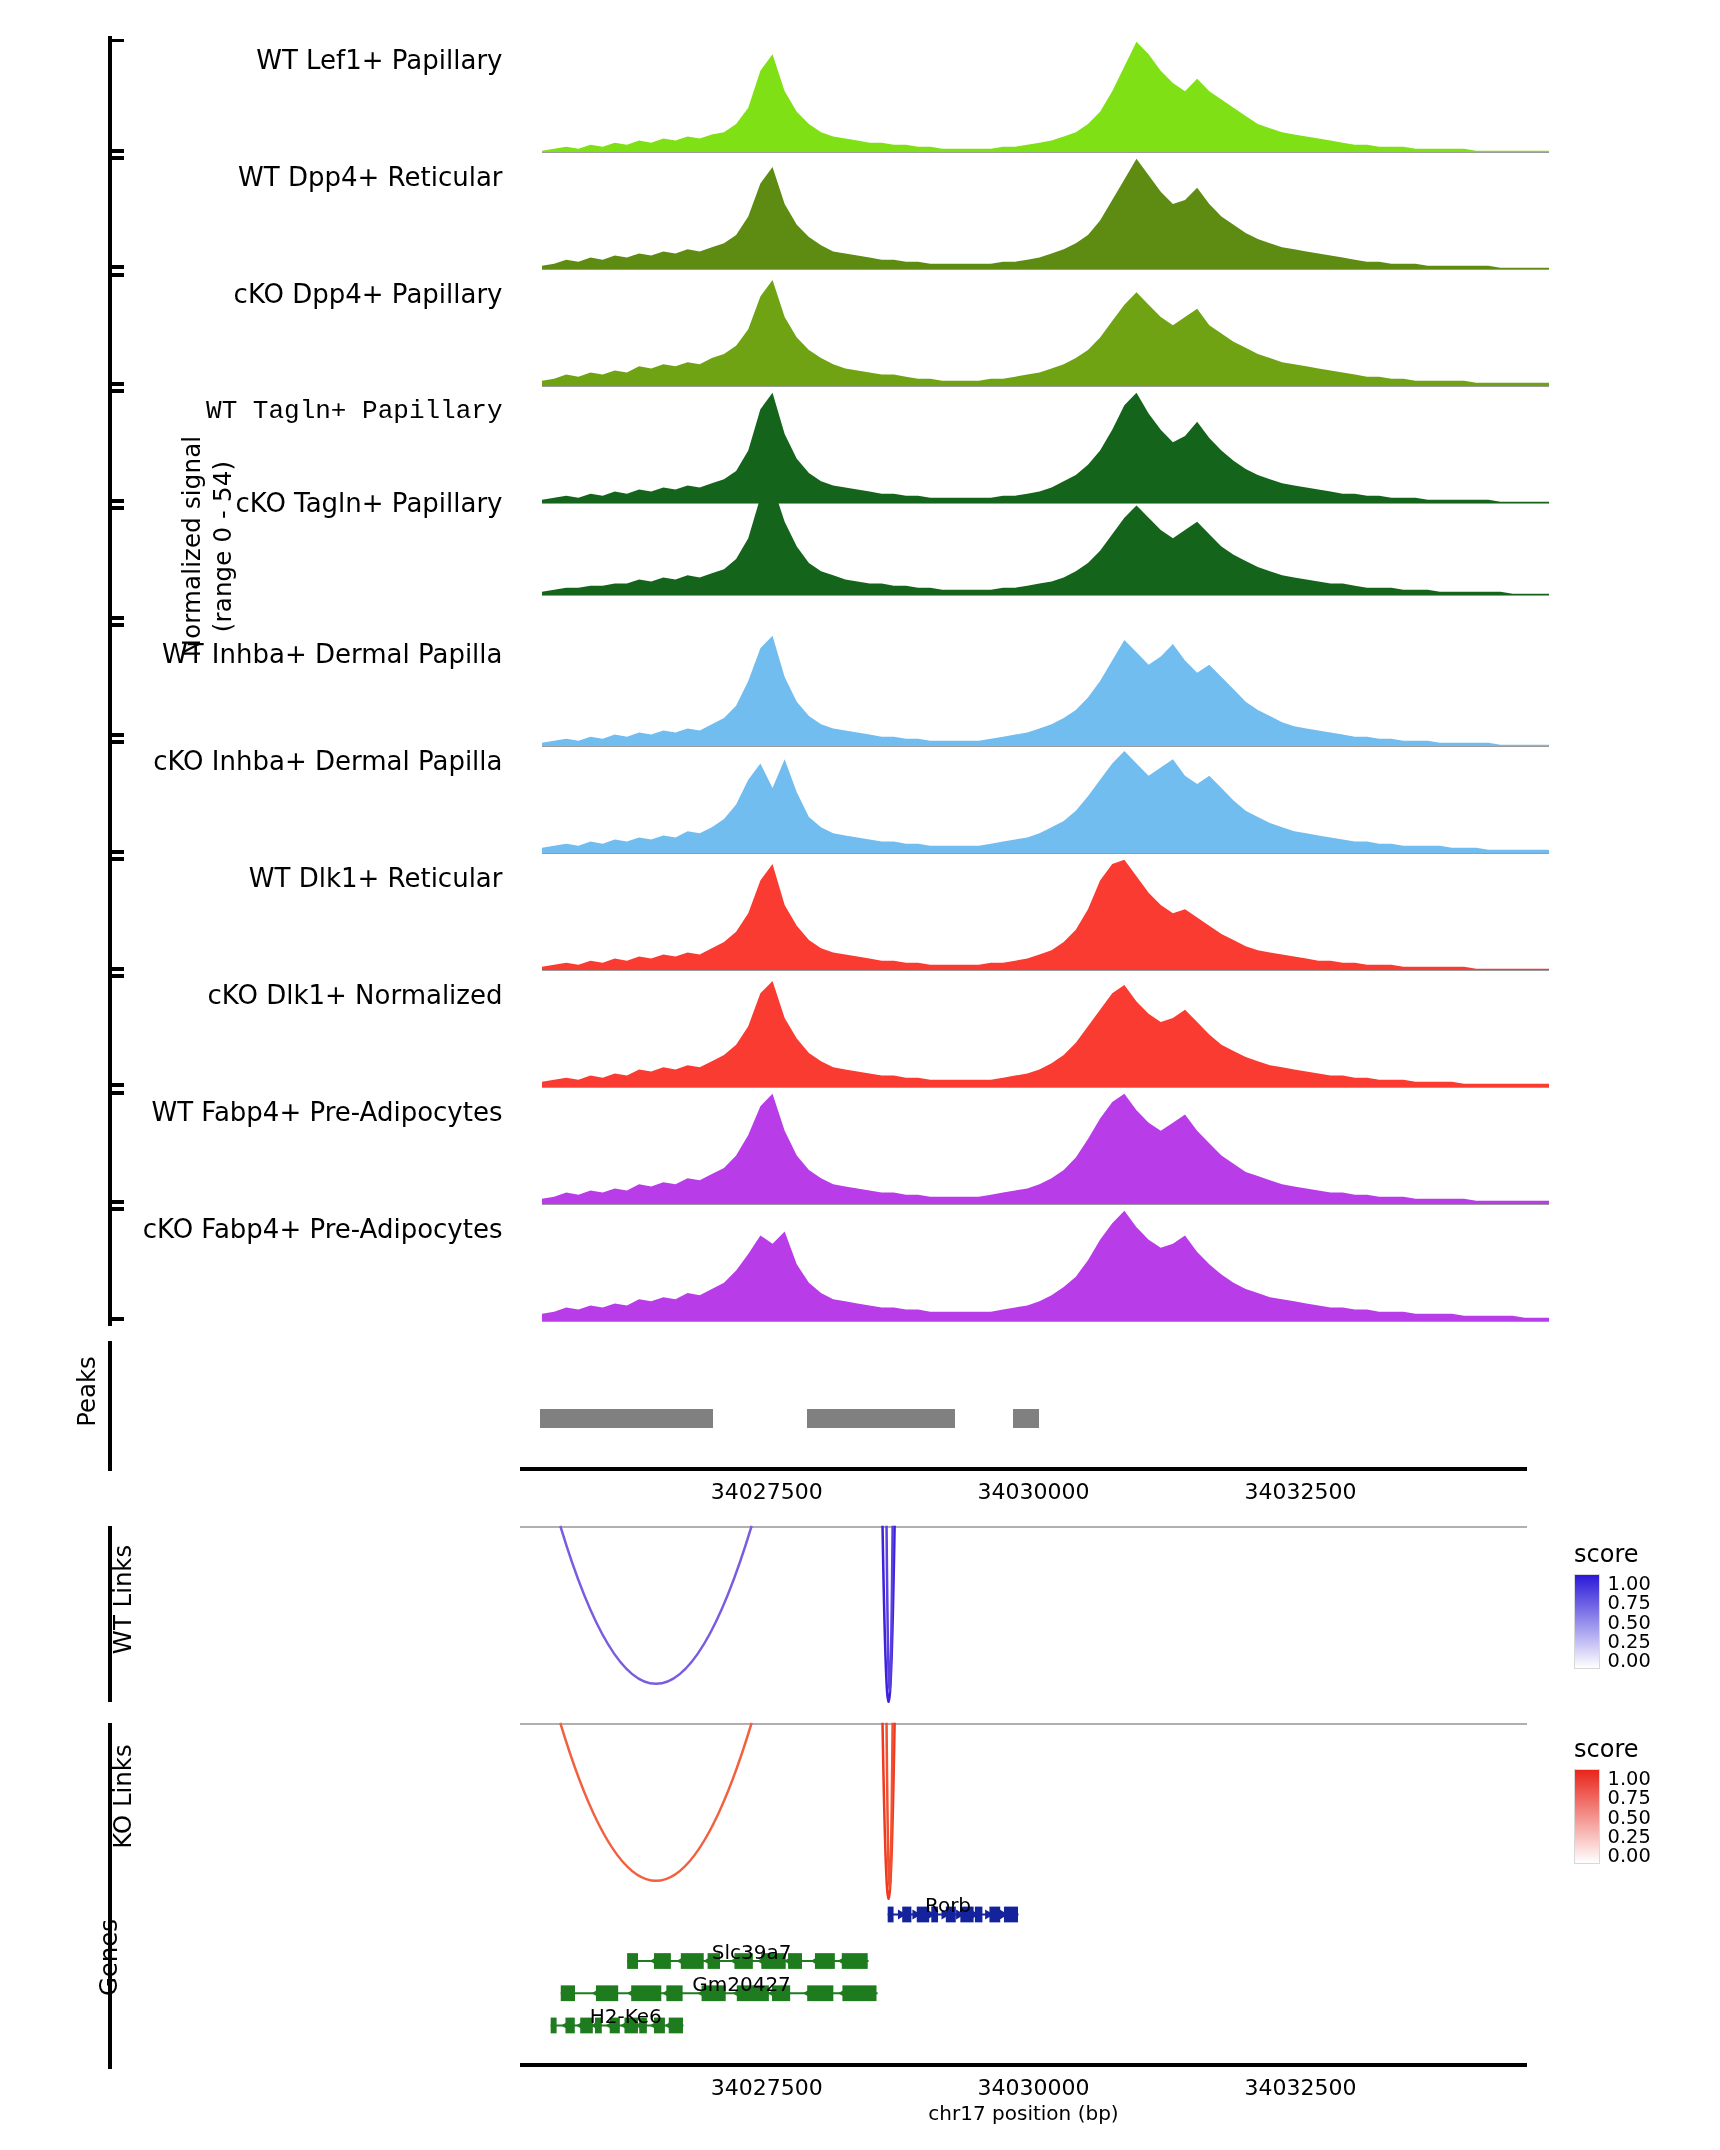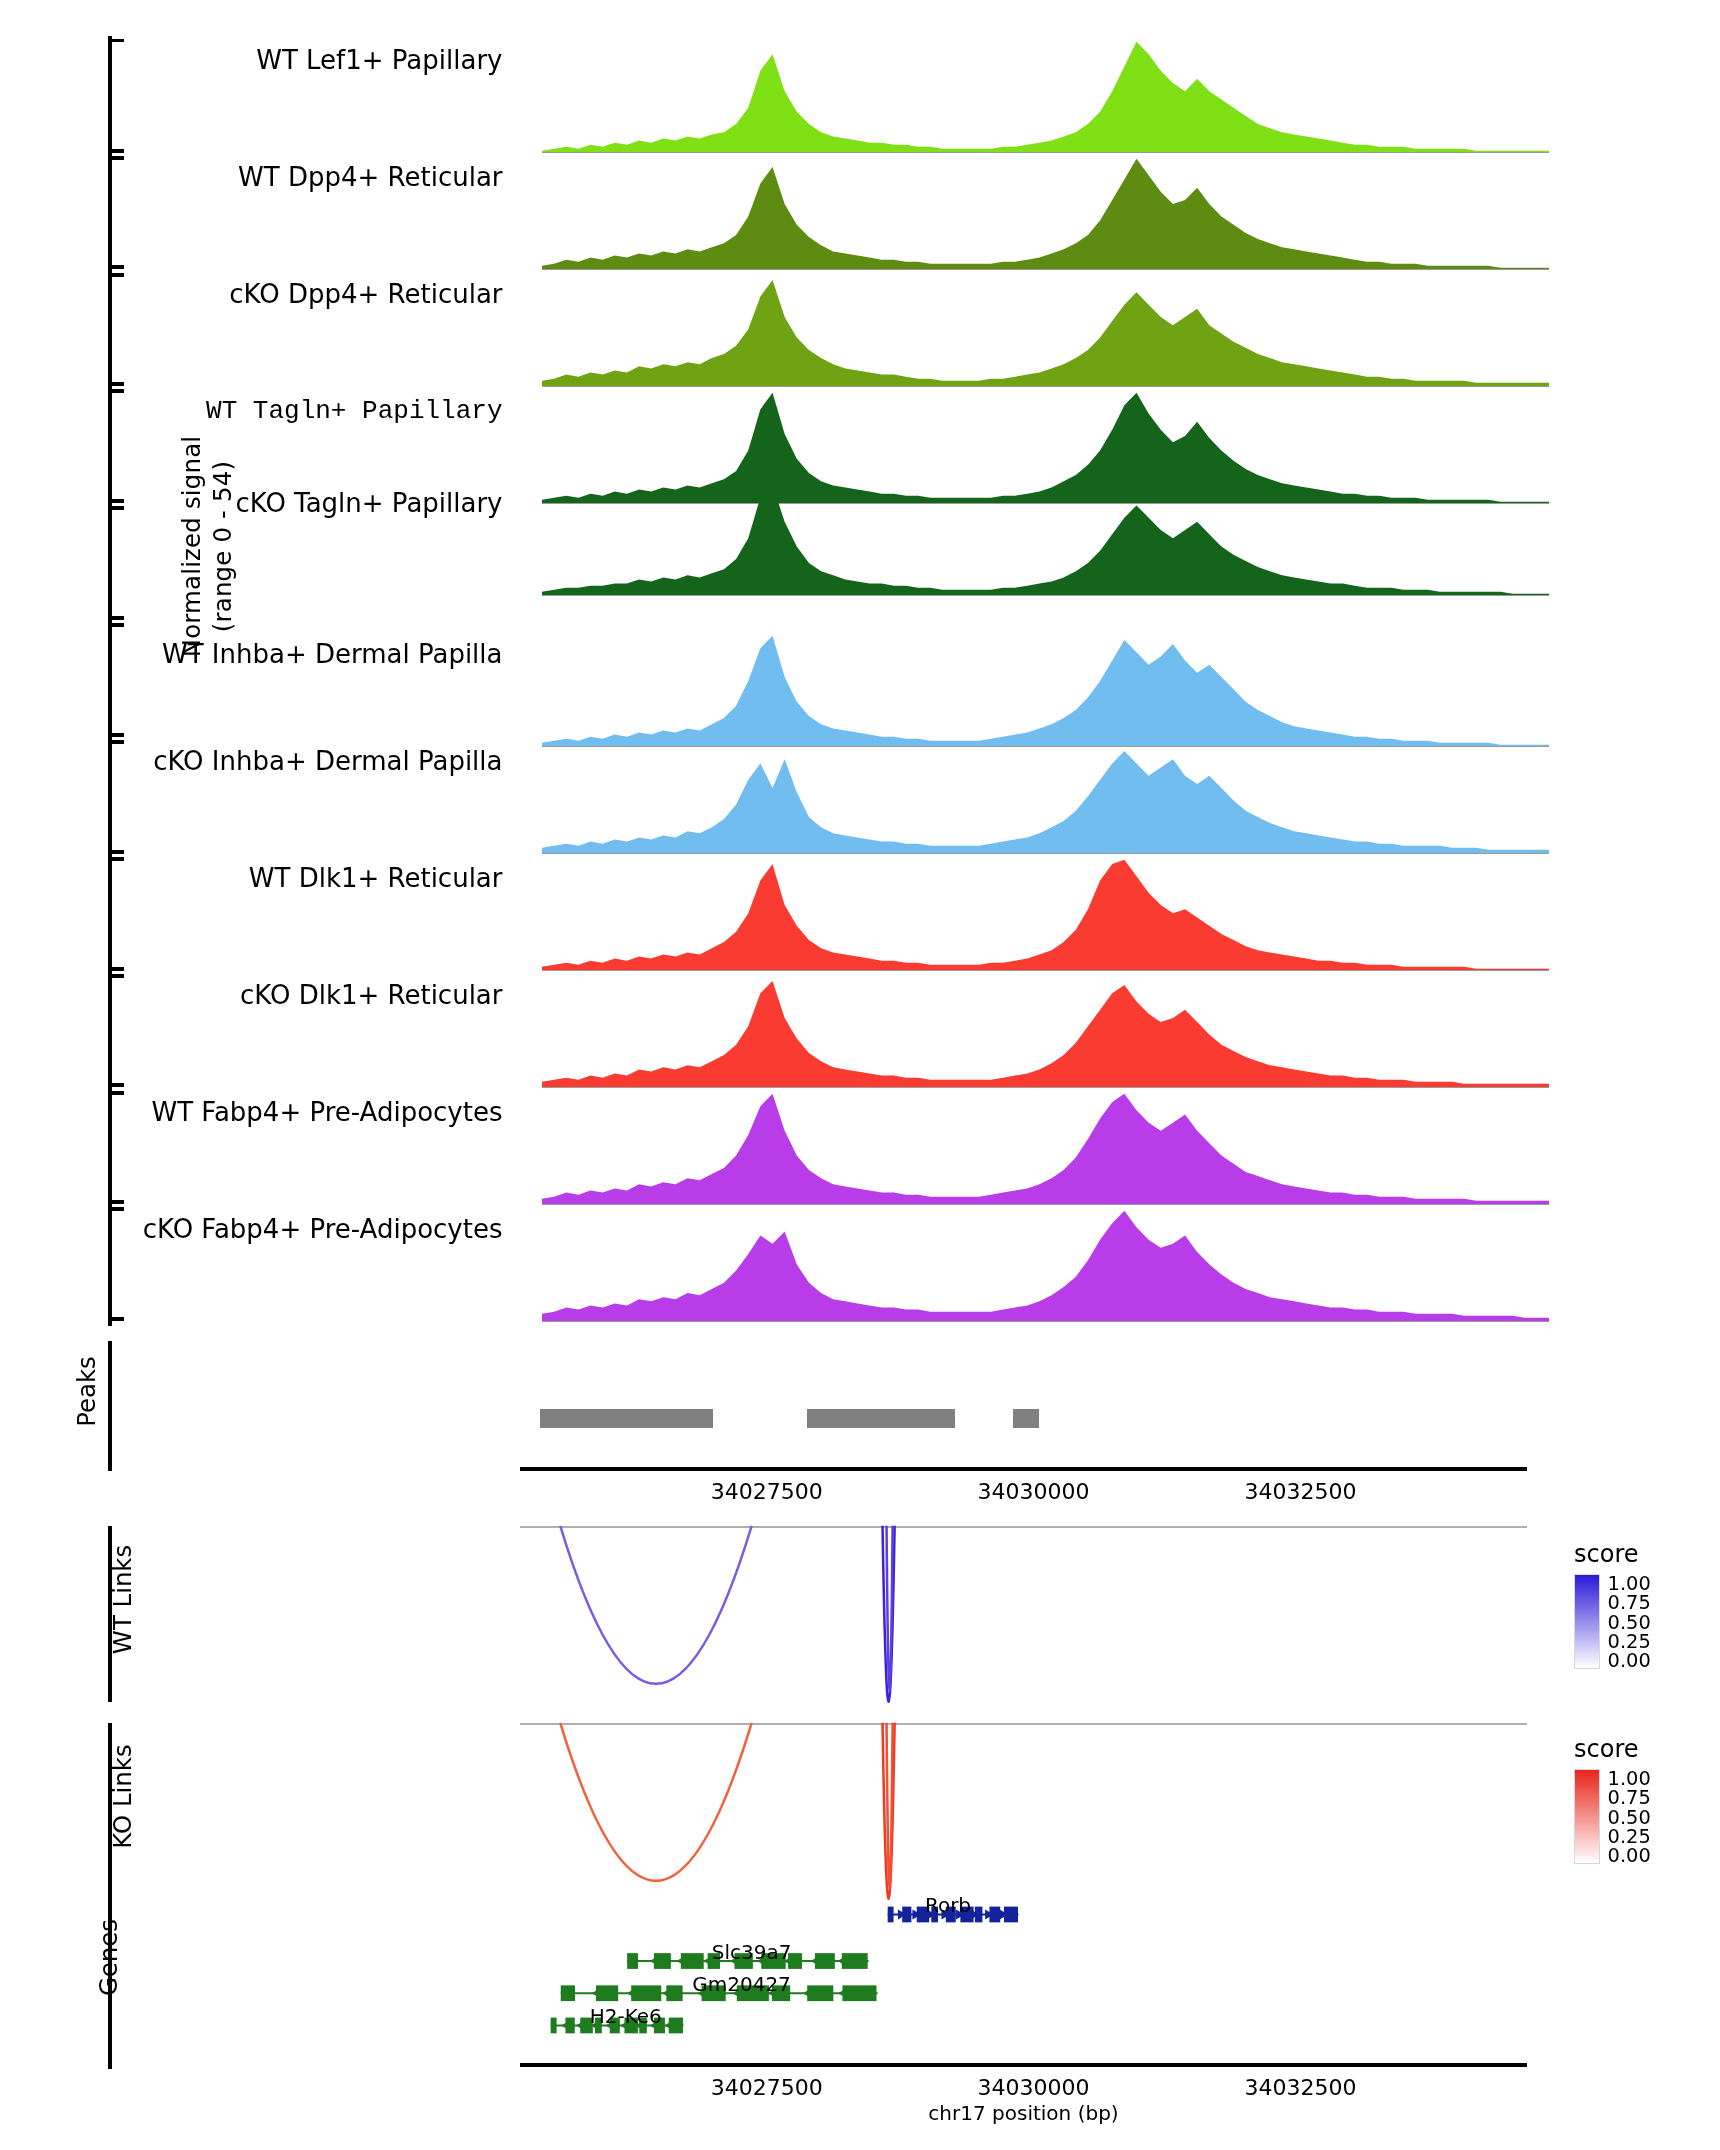--- a/index.html
+++ b/index.html
@@ -330,21 +330,21 @@
         <div class="track" style="top: 117px;">
           <div class="track-label">WT Dpp4+ Reticular</div>
           <div class="track-plot">
             <svg width="1007" height="117" viewBox="0 0 1405 163">
               <path d="M 0 163 L 0.00 157.26 L 16.93 154.39 L 33.86 148.65 L 50.78 151.52 L 67.71 145.78 L 84.64 148.65 L 101.57 142.91 L 118.49 145.78 L 135.42 140.04 L 152.35 142.91 L 169.28 137.17 L 186.20 140.04 L 203.13 134.30 L 220.06 137.17 L 236.99 131.43 L 253.92 125.69 L 270.84 114.20 L 287.77 88.37 L 304.70 42.44 L 321.63 19.48 L 338.55 71.15 L 355.48 99.85 L 372.41 117.07 L 389.34 128.56 L 406.27 137.17 L 423.19 140.04 L 440.12 142.91 L 457.05 145.78 L 473.98 148.65 L 490.90 148.65 L 507.83 151.52 L 524.76 151.52 L 541.69 154.39 L 558.61 154.39 L 575.54 154.39 L 592.47 154.39 L 609.40 154.39 L 626.33 154.39 L 643.25 151.52 L 660.18 151.52 L 677.11 148.65 L 694.04 145.78 L 710.96 140.04 L 727.89 134.30 L 744.82 125.69 L 761.75 114.20 L 778.67 94.11 L 795.60 65.41 L 812.53 36.70 L 829.46 8.00 L 846.39 30.96 L 863.31 53.93 L 880.24 71.15 L 897.17 65.41 L 914.10 48.19 L 931.02 71.15 L 947.95 88.37 L 964.88 99.85 L 981.81 111.33 L 998.73 119.94 L 1015.66 125.69 L 1032.59 131.43 L 1049.52 134.30 L 1066.45 137.17 L 1083.37 140.04 L 1100.30 142.91 L 1117.23 145.78 L 1134.16 148.65 L 1151.08 151.52 L 1168.01 151.52 L 1184.94 154.39 L 1201.87 154.39 L 1218.80 154.39 L 1235.72 157.26 L 1252.65 157.26 L 1269.58 157.26 L 1286.51 157.26 L 1303.43 157.26 L 1320.36 157.26 L 1337.29 160.13 L 1354.22 160.13 L 1371.14 160.13 L 1388.07 160.13 L 1405.00 160.13 L 1405 163 Z" fill="#5E8C12" stroke="none"></path>
             </svg>
           </div>
           <div class="baseline"></div>
         </div>
         <div class="track" style="top: 234px;">
-          <div class="track-label">cKO Dpp4+ Reticular</div>
+          <div class="track-label">cKO Dpp4+ Papillary</div>
           <div class="track-plot">
             <svg width="1007" height="117" viewBox="0 0 1405 163">
               <path d="M 0 163 L 0.00 154.39 L 16.93 151.52 L 33.86 145.78 L 50.78 148.65 L 67.71 142.91 L 84.64 145.78 L 101.57 140.04 L 118.49 142.91 L 135.42 134.30 L 152.35 137.17 L 169.28 131.43 L 186.20 134.30 L 203.13 128.56 L 220.06 131.43 L 236.99 122.81 L 253.92 117.07 L 270.84 105.59 L 287.77 82.63 L 304.70 36.70 L 321.63 13.74 L 338.55 65.41 L 355.48 94.11 L 372.41 111.33 L 389.34 122.81 L 406.27 131.43 L 423.19 137.17 L 440.12 140.04 L 457.05 142.91 L 473.98 145.78 L 490.90 145.78 L 507.83 148.65 L 524.76 151.52 L 541.69 151.52 L 558.61 154.39 L 575.54 154.39 L 592.47 154.39 L 609.40 154.39 L 626.33 151.52 L 643.25 151.52 L 660.18 148.65 L 677.11 145.78 L 694.04 142.91 L 710.96 137.17 L 727.89 131.43 L 744.82 122.81 L 761.75 111.33 L 778.67 94.11 L 795.60 71.15 L 812.53 48.19 L 829.46 30.96 L 846.39 48.19 L 863.31 65.41 L 880.24 76.89 L 897.17 65.41 L 914.10 53.93 L 931.02 76.89 L 947.95 88.37 L 964.88 99.85 L 981.81 108.46 L 998.73 117.07 L 1015.66 122.81 L 1032.59 128.56 L 1049.52 131.43 L 1066.45 134.30 L 1083.37 137.17 L 1100.30 140.04 L 1117.23 142.91 L 1134.16 145.78 L 1151.08 148.65 L 1168.01 148.65 L 1184.94 151.52 L 1201.87 151.52 L 1218.80 154.39 L 1235.72 154.39 L 1252.65 154.39 L 1269.58 154.39 L 1286.51 154.39 L 1303.43 157.26 L 1320.36 157.26 L 1337.29 157.26 L 1354.22 157.26 L 1371.14 157.26 L 1388.07 157.26 L 1405.00 157.26 L 1405 163 Z" fill="#6FA314" stroke="none"></path>
             </svg>
           </div>
           <div class="baseline"></div>
         </div>
         <div class="track" style="top: 351px; font-family: Liberation Mono, monospace;">
           <div class="track-label">WT Tagln+ Papillary</div>
           <div class="track-plot">
@@ -384,21 +384,21 @@
         <div class="track" style="top: 818px;">
           <div class="track-label">WT Dlk1+ Reticular</div>
           <div class="track-plot">
             <svg width="1007" height="117" viewBox="0 0 1405 163">
               <path d="M 0 163 L 0.00 157.26 L 16.93 154.39 L 33.86 151.52 L 50.78 154.39 L 67.71 148.65 L 84.64 151.52 L 101.57 145.78 L 118.49 148.65 L 135.42 142.91 L 152.35 145.78 L 169.28 140.04 L 186.20 142.91 L 203.13 137.17 L 220.06 140.04 L 236.99 131.43 L 253.92 122.81 L 270.84 108.46 L 287.77 82.63 L 304.70 36.70 L 321.63 13.74 L 338.55 71.15 L 355.48 99.85 L 372.41 119.94 L 389.34 131.43 L 406.27 137.17 L 423.19 140.04 L 440.12 142.91 L 457.05 145.78 L 473.98 148.65 L 490.90 148.65 L 507.83 151.52 L 524.76 151.52 L 541.69 154.39 L 558.61 154.39 L 575.54 154.39 L 592.47 154.39 L 609.40 154.39 L 626.33 151.52 L 643.25 151.52 L 660.18 148.65 L 677.11 145.78 L 694.04 140.04 L 710.96 134.30 L 727.89 122.81 L 744.82 105.59 L 761.75 76.89 L 778.67 36.70 L 795.60 13.74 L 812.53 8.00 L 829.46 30.96 L 846.39 53.93 L 863.31 71.15 L 880.24 82.63 L 897.17 76.89 L 914.10 88.37 L 931.02 99.85 L 947.95 111.33 L 964.88 119.94 L 981.81 128.56 L 998.73 134.30 L 1015.66 137.17 L 1032.59 140.04 L 1049.52 142.91 L 1066.45 145.78 L 1083.37 148.65 L 1100.30 148.65 L 1117.23 151.52 L 1134.16 151.52 L 1151.08 154.39 L 1168.01 154.39 L 1184.94 154.39 L 1201.87 157.26 L 1218.80 157.26 L 1235.72 157.26 L 1252.65 157.26 L 1269.58 157.26 L 1286.51 157.26 L 1303.43 160.13 L 1320.36 160.13 L 1337.29 160.13 L 1354.22 160.13 L 1371.14 160.13 L 1388.07 160.13 L 1405.00 160.13 L 1405 163 Z" fill="#F93B32" stroke="none"></path>
             </svg>
           </div>
           <div class="baseline"></div>
         </div>
         <div class="track" style="top: 935px;">
-          <div class="track-label">cKO Dlk1+ Reticular</div>
+          <div class="track-label">cKO Dlk1+ Normalized</div>
           <div class="track-plot">
             <svg width="1007" height="117" viewBox="0 0 1405 163">
               <path d="M 0 163 L 0.00 154.39 L 16.93 151.52 L 33.86 148.65 L 50.78 151.52 L 67.71 145.78 L 84.64 148.65 L 101.57 142.91 L 118.49 145.78 L 135.42 137.17 L 152.35 140.04 L 169.28 134.30 L 186.20 137.17 L 203.13 131.43 L 220.06 134.30 L 236.99 125.69 L 253.92 117.07 L 270.84 102.72 L 287.77 76.89 L 304.70 30.96 L 321.63 13.74 L 338.55 65.41 L 355.48 94.11 L 372.41 114.20 L 389.34 125.69 L 406.27 134.30 L 423.19 137.17 L 440.12 140.04 L 457.05 142.91 L 473.98 145.78 L 490.90 145.78 L 507.83 148.65 L 524.76 148.65 L 541.69 151.52 L 558.61 151.52 L 575.54 151.52 L 592.47 151.52 L 609.40 151.52 L 626.33 151.52 L 643.25 148.65 L 660.18 145.78 L 677.11 142.91 L 694.04 137.17 L 710.96 128.56 L 727.89 117.07 L 744.82 99.85 L 761.75 76.89 L 778.67 53.93 L 795.60 30.96 L 812.53 19.48 L 829.46 42.44 L 846.39 59.67 L 863.31 71.15 L 880.24 65.41 L 897.17 53.93 L 914.10 71.15 L 931.02 88.37 L 947.95 102.72 L 964.88 111.33 L 981.81 119.94 L 998.73 125.69 L 1015.66 131.43 L 1032.59 134.30 L 1049.52 137.17 L 1066.45 140.04 L 1083.37 142.91 L 1100.30 145.78 L 1117.23 145.78 L 1134.16 148.65 L 1151.08 148.65 L 1168.01 151.52 L 1184.94 151.52 L 1201.87 151.52 L 1218.80 154.39 L 1235.72 154.39 L 1252.65 154.39 L 1269.58 154.39 L 1286.51 157.26 L 1303.43 157.26 L 1320.36 157.26 L 1337.29 157.26 L 1354.22 157.26 L 1371.14 157.26 L 1388.07 157.26 L 1405.00 157.26 L 1405 163 Z" fill="#F93B32" stroke="none"></path>
             </svg>
           </div>
           <div class="baseline"></div>
         </div>
         <div class="track" style="top: 1052px;">
           <div class="track-label">WT Fabp4+ Pre-Adipocytes</div>
           <div class="track-plot">

